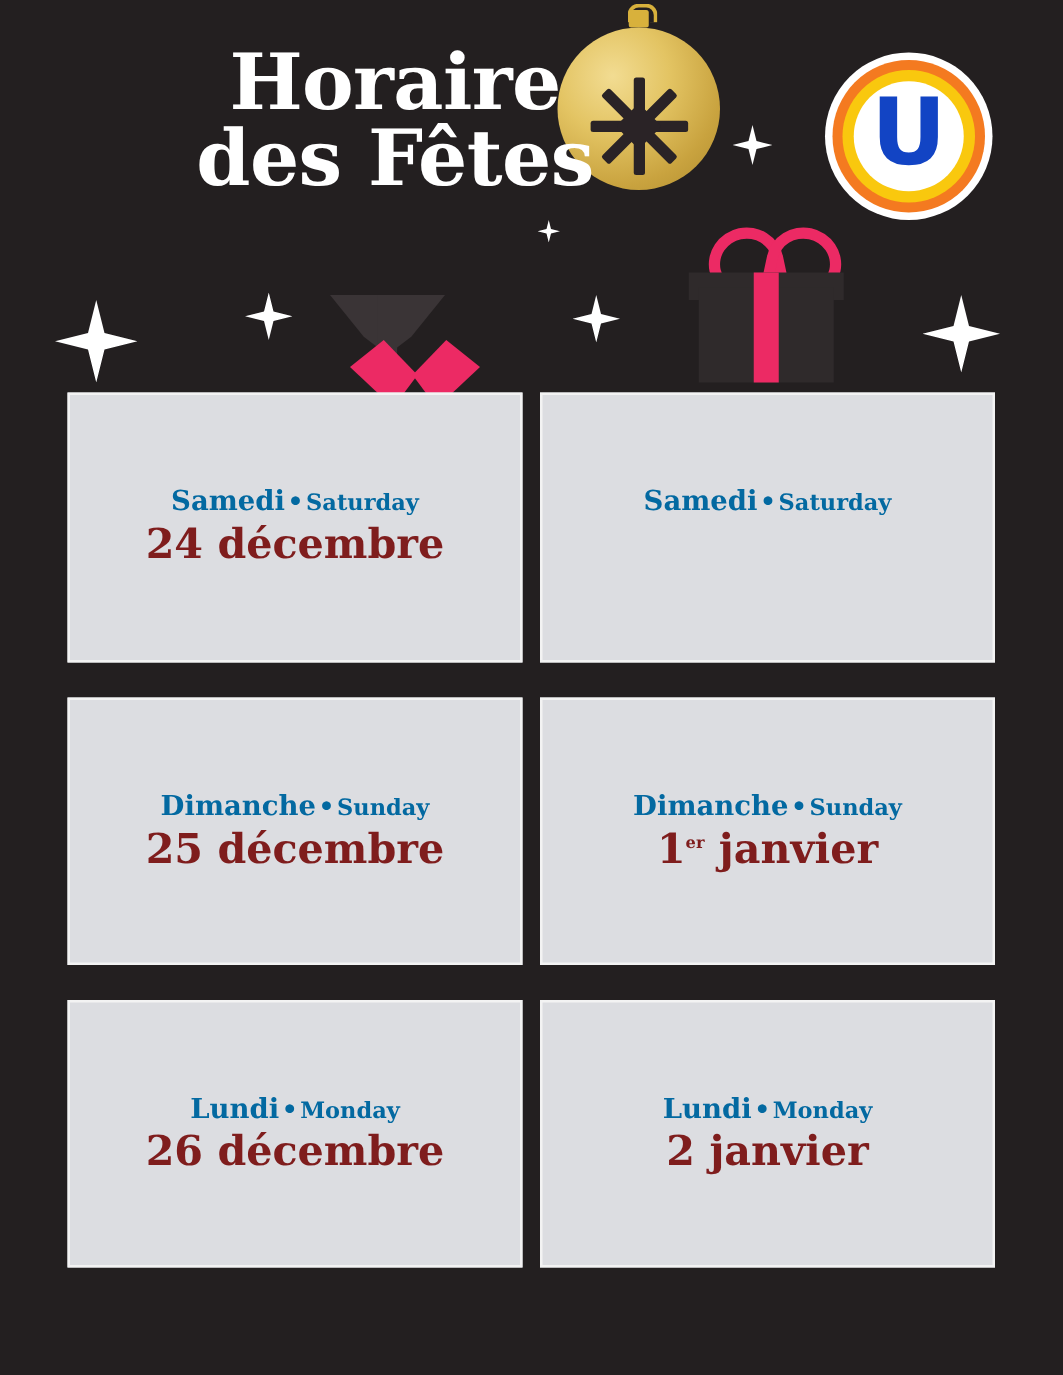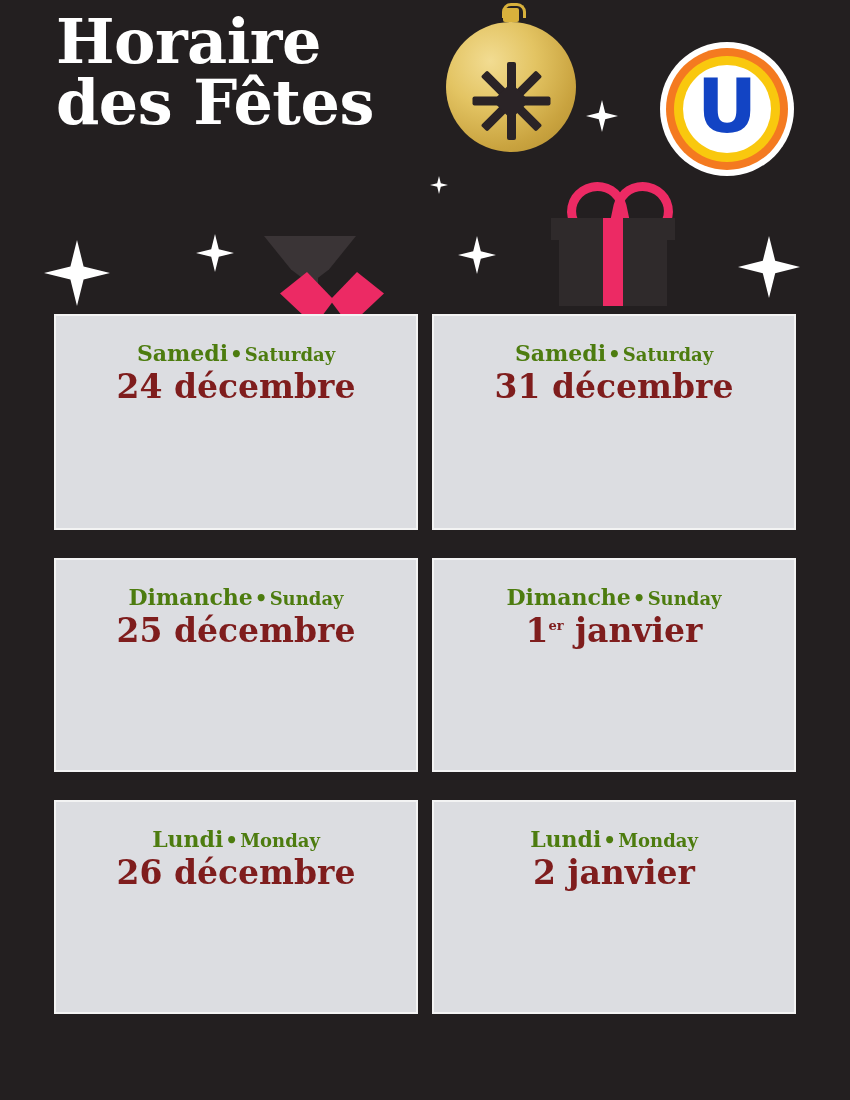--- a/index.html
+++ b/index.html
@@ -20,23 +20,24 @@
     width: 850px;
     height: 1100px;
     background: #231f20;
     overflow: hidden;
   }
 
   
   .header {
     position: absolute;
     left: 56px;
-    top: 12px;
+    top: 36px;
     width: 520px;
     z-index: 5;
+    text-align: center;
   }
   .title-fr {
     color: #ffffff;
     font-family: "DejaVu Serif", serif;
     font-weight: bold;
     font-size: 62px;
     line-height: 0.98;
     letter-spacing: -0.5px;
     margin: 0;
     white-space: pre-line;
@@ -262,25 +263,26 @@
     border: 2px solid #f3f3f3;
     box-sizing: border-box;
     padding: 26px 10px 10px 10px;
     text-align: center;
   }
   .card.h1 { height: 216px; }
   .card.h2 { height: 214px; }
   .card.h3 { height: 214px; }
 
   .day-line {
-    color: #4d7c0f;
+    color: #0369a1;
     font-family: "DejaVu Serif", serif;
     font-weight: bold;
     line-height: 1;
     white-space: nowrap;
+    margin-top: 48px;
   }
   .day-fr {
     font-size: 22px;
   }
   .day-dot {
     font-size: 20px;
     padding: 0 2px;
   }
   .day-en {
     font-size: 18px;
@@ -359,21 +361,20 @@
       <div class="day-line">
         <span class="day-fr">Samedi</span><span class="day-dot">•</span><span class="day-en">Saturday</span>
       </div>
       <div class="date-line">24 décembre</div>
     </div>
 
     <div class="card h1">
       <div class="day-line">
         <span class="day-fr">Samedi</span><span class="day-dot">•</span><span class="day-en">Saturday</span>
       </div>
-      <div class="date-line">31 décembre</div>
     </div>
 
     <div class="card h2">
       <div class="day-line">
         <span class="day-fr">Dimanche</span><span class="day-dot">•</span><span class="day-en">Sunday</span>
       </div>
       <div class="date-line">25 décembre</div>
     </div>
 
     <div class="card h2">

